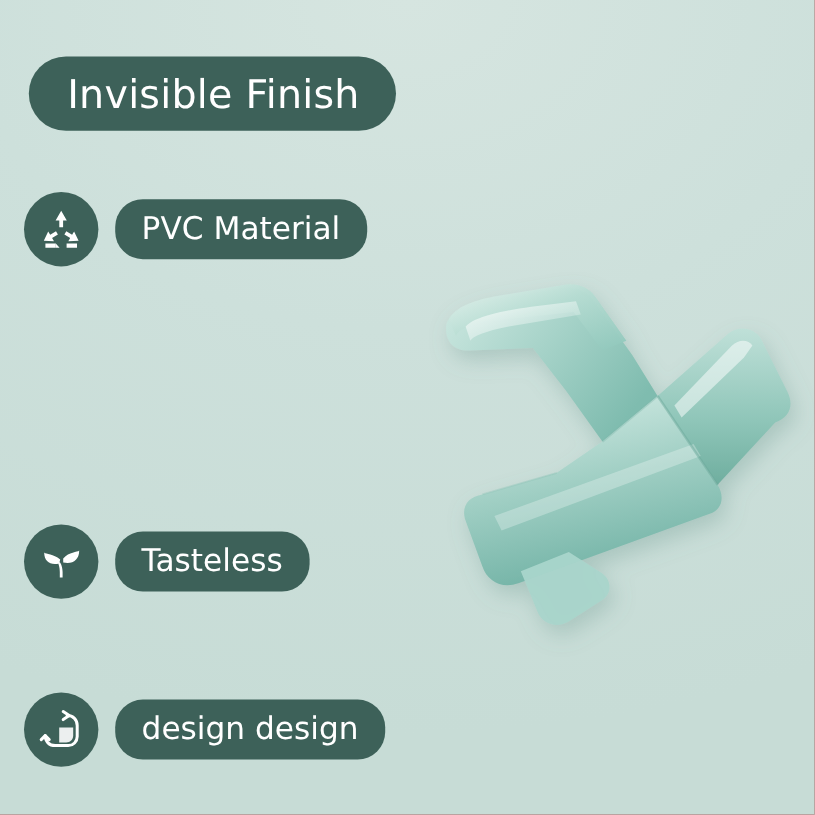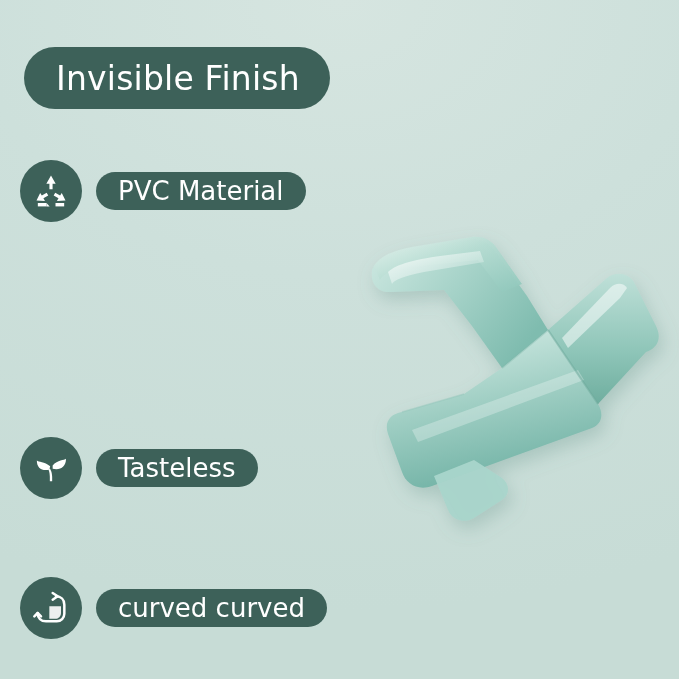--- a/index.html
+++ b/index.html
@@ -56,21 +56,21 @@
     height: 62px;
     border-radius: 50%;
     background: #3d6159;
     display: flex;
     align-items: center;
     justify-content: center;
     flex: 0 0 auto;
   }
   .feature-label {
     margin-left: 14px;
-    height: 38px;
+    height: 50px;
     padding: 0 22px;
     border-radius: 23px;
     background: #3d6159;
     display: flex;
     align-items: center;
     box-sizing: border-box;
   }
   .feature-label span {
     color: #ffffff;
     font-size: 26px;
@@ -140,21 +140,21 @@
   <div class="feature" id="feature-3">
     <div class="feature-icon">
       <svg width="40" height="40" viewBox="0 0 48 48" aria-hidden="true">
         <path d="M30 10 C36 10 40 14 40 20 L40 31 C40 36 36 40 31 40 L18 40 C12 40 8 36 8 30" fill="none" stroke="#ffffff" stroke-width="3" stroke-linecap="round"></path>
         <path d="M26 6 L32 10 L26 14" fill="none" stroke="#ffffff" stroke-width="3" stroke-linecap="round" stroke-linejoin="round"></path>
         <path d="M12 34 L8 30 L4 34" fill="none" stroke="#ffffff" stroke-width="3" stroke-linecap="round" stroke-linejoin="round"></path>
         <path d="M22 22 L36 22 L36 30 C36 34 33 37 29 37 L22 37 Z" fill="#ffffff" opacity="0.9"></path>
       </svg>
     </div>
     <div class="feature-label">
-      <span>curved curved</span>
+      <span>design design</span>
     </div>
   </div>
 
   <div id="product">
     <svg width="327" height="345" viewBox="0 0 327 345" aria-hidden="true">
       <defs>
         <linearGradient id="gTop" x1="0" y1="0" x2="1" y2="1">
           <stop offset="0%" stop-color="#e7f4ef"></stop>
           <stop offset="45%" stop-color="#b6dcd2"></stop>
           <stop offset="100%" stop-color="#8fc7bb"></stop>

